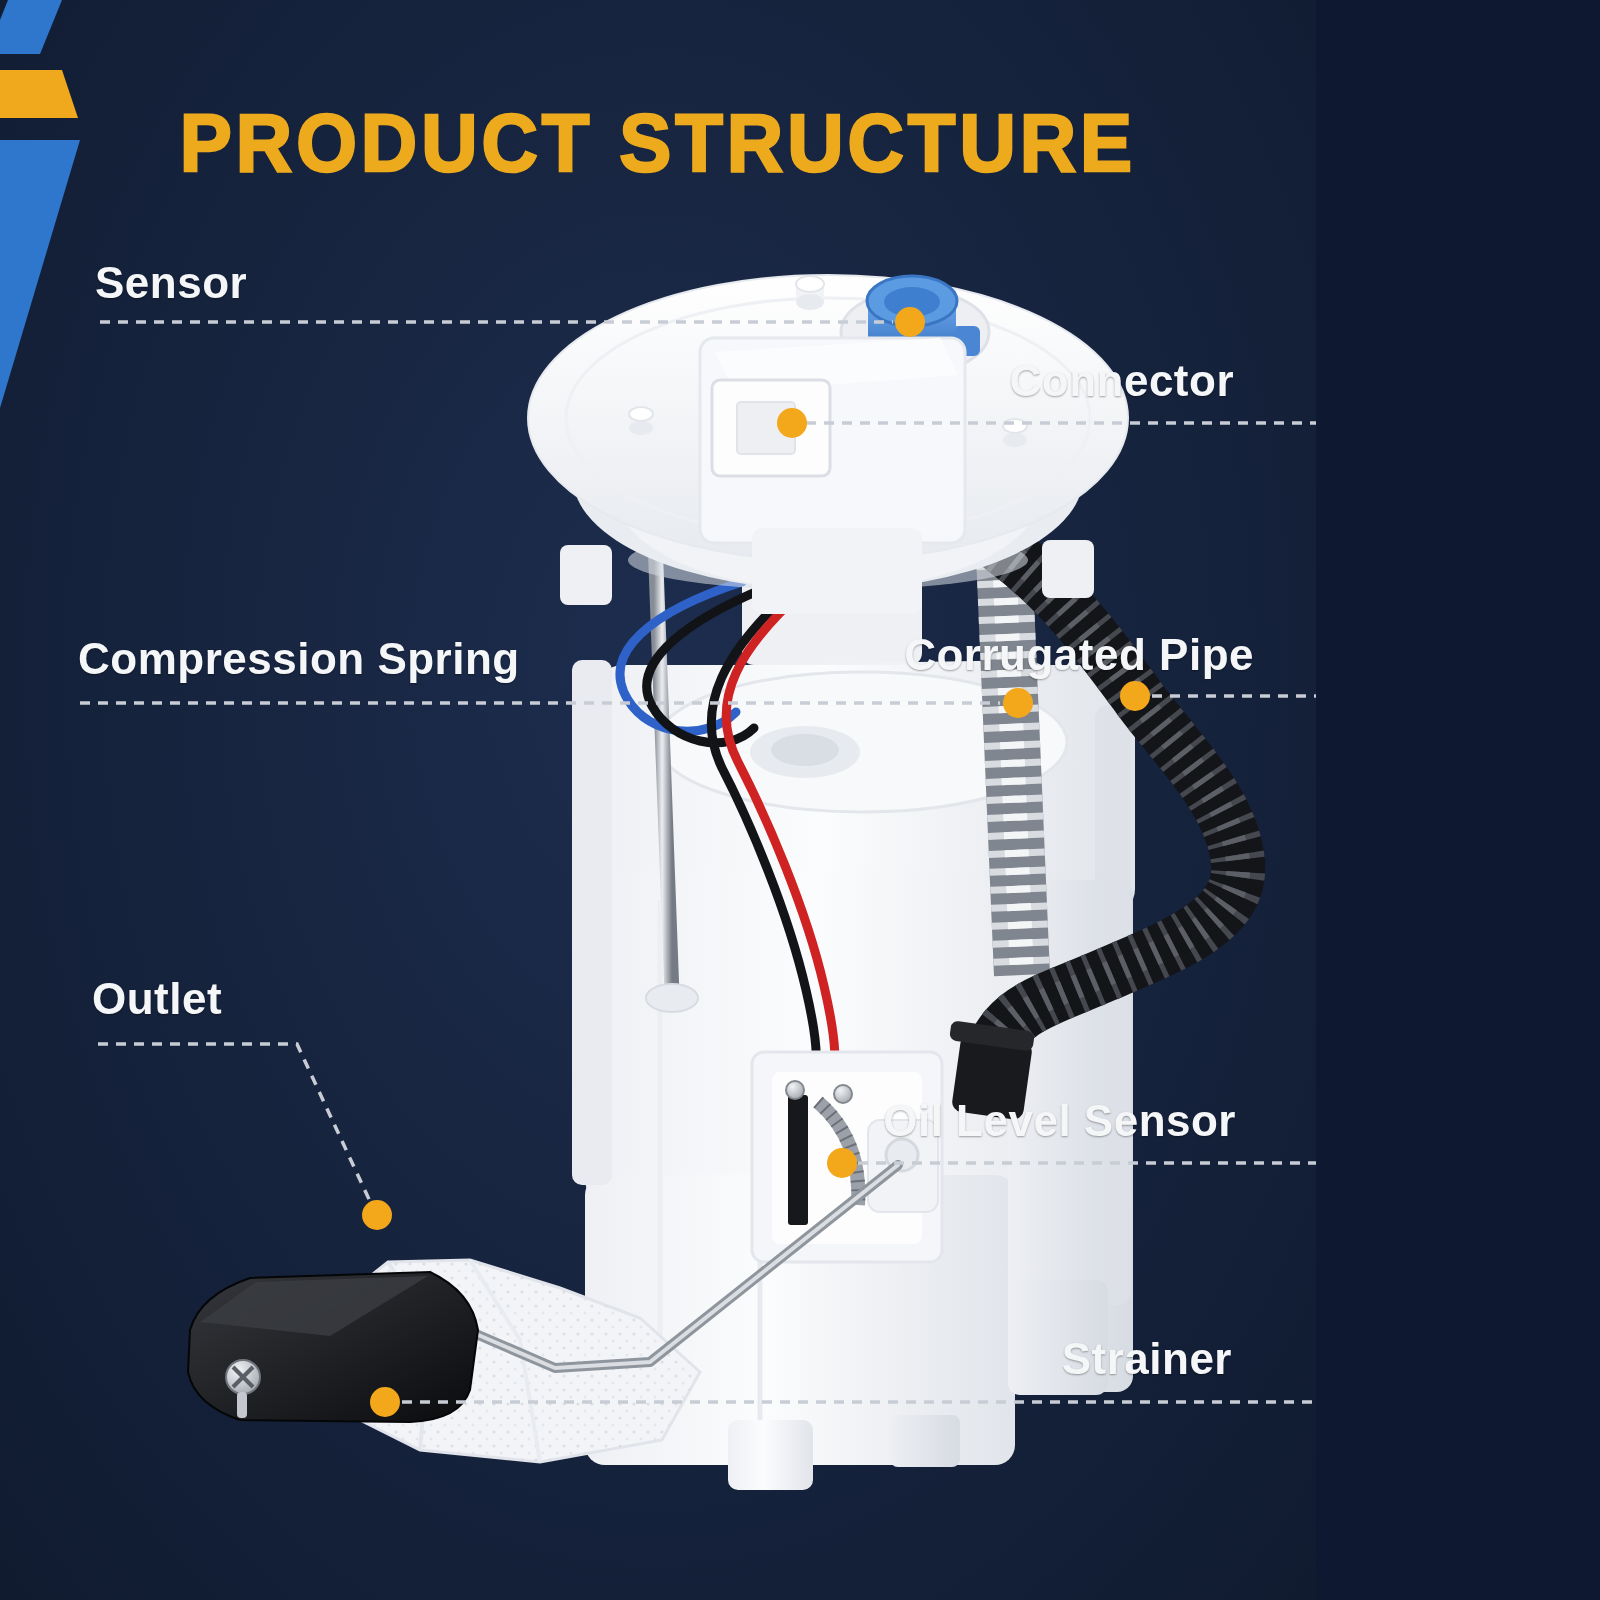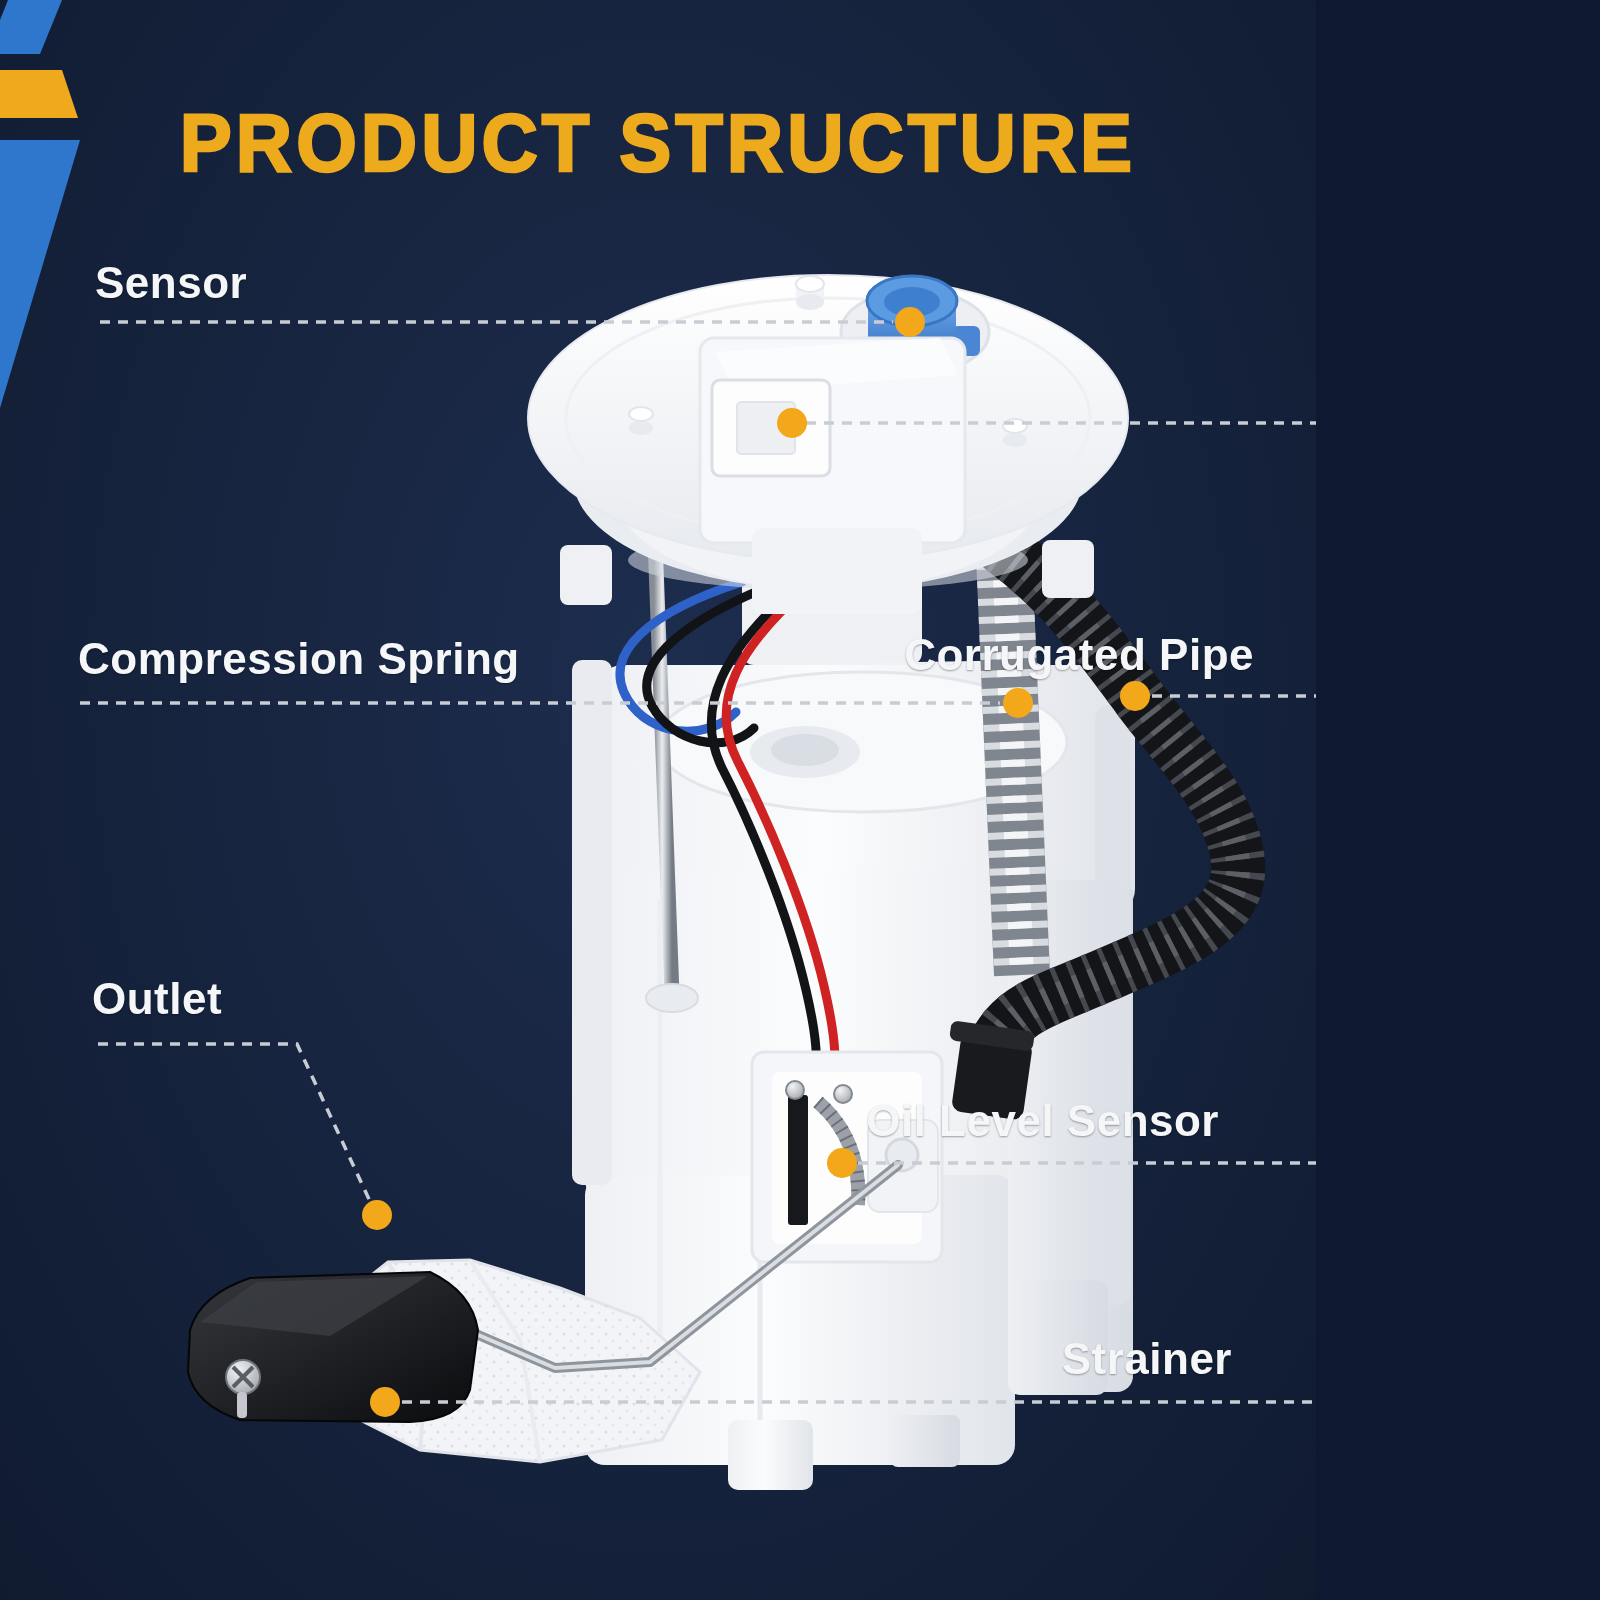--- a/index.html
+++ b/index.html
@@ -18,21 +18,21 @@
   .part-label{
     position:absolute;color:#f4f6f8;font-size:44px;font-weight:700;
     letter-spacing:0.5px;white-space:nowrap;
     text-shadow:0 1px 2px rgba(0,0,0,0.35);
   }
   .lab-outlet{left:95px;top:258px;}
   .lab-connector{right:82px;top:356px;}
   .lab-spring{left:78px;top:634px;}
   .lab-pipe{right:62px;top:630px;}
   .lab-float{left:92px;top:974px;}
-  .lab-sensor{right:97px;top:1096px;}
+  .lab-sensor{right:80px;top:1096px;}
   .lab-strainer{right:84px;top:1334px;}
 </style>
 </head>
 <body>
 
 <div id="stage">
 
   <svg width="1600" height="1600" viewBox="0 0 1600 1600">
     <defs>
       <linearGradient id="gradDisc" x1="0" y1="0" x2="0" y2="1">
@@ -234,18 +234,19 @@
       <circle cx="1135" cy="696" r="15"></circle>
       <circle cx="377" cy="1215" r="15"></circle>
       <circle cx="842" cy="1163" r="15"></circle>
       <circle cx="385" cy="1402" r="15"></circle>
     </g>
   </svg>
 
   <div class="page-title">PRODUCT STRUCTURE</div>
 
   <div class="part-label lab-outlet">Sensor</div>
+  <div class="part-label lab-connector">Connector</div>
   <div class="part-label lab-pipe">Corrugated Pipe</div>
   <div class="part-label lab-spring">Compression Spring</div>
   <div class="part-label lab-float">Outlet</div>
   <div class="part-label lab-sensor">Oil Level Sensor</div>
   <div class="part-label lab-strainer">Strainer</div>
 </div>
 
 </body></html>

